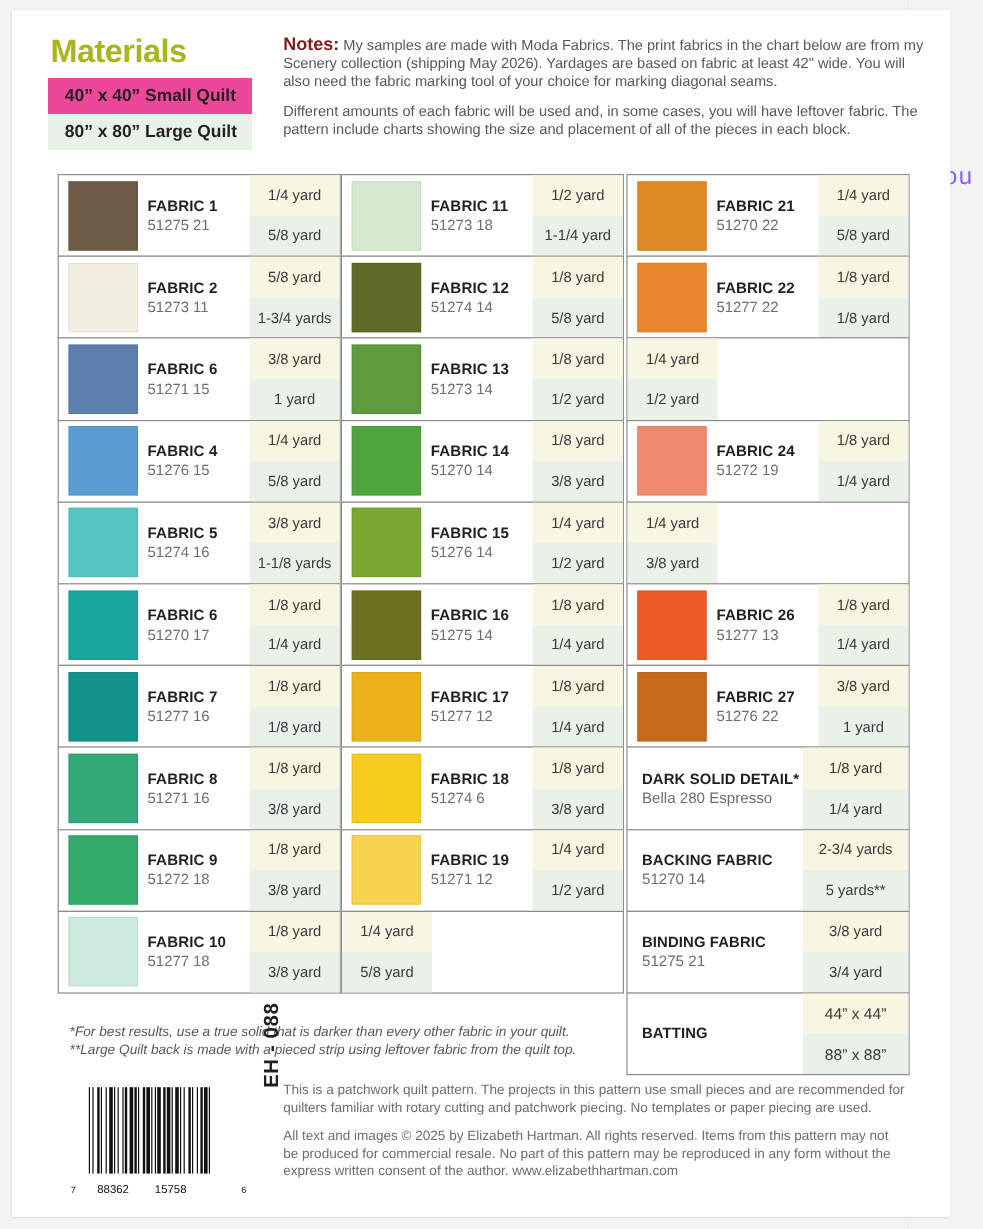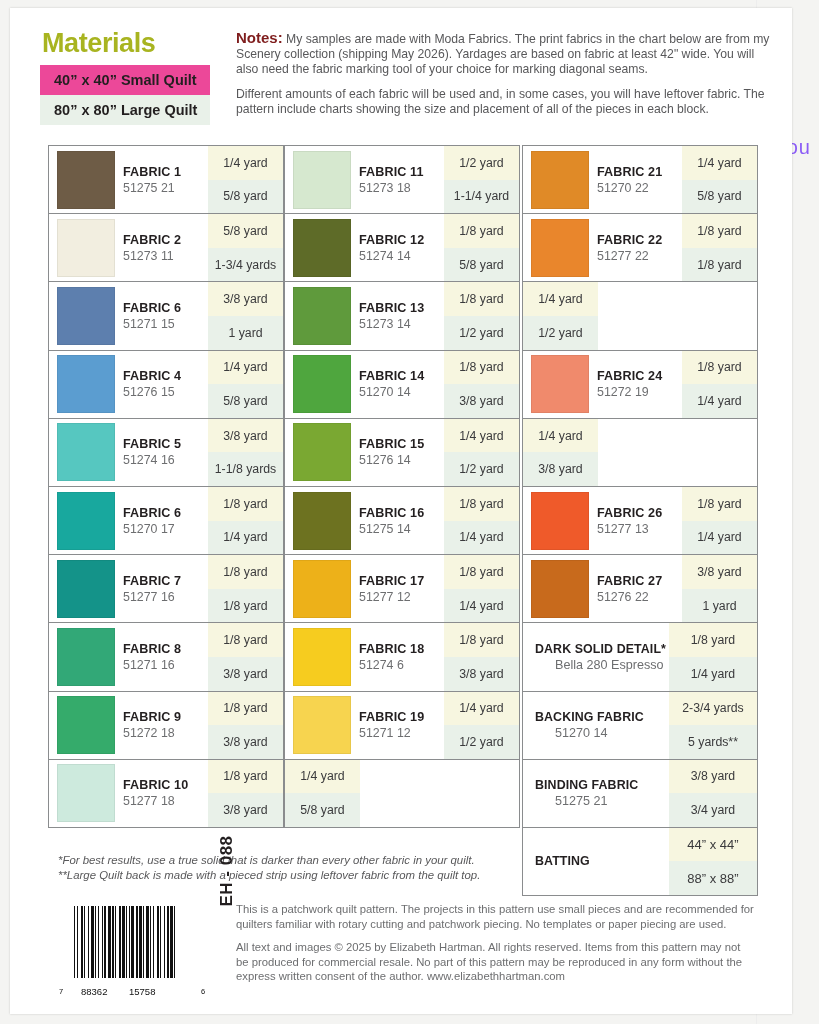--- a/index.html
+++ b/index.html
@@ -69,21 +69,21 @@
   .yards { flex:0 0 75px; display:flex; flex-direction:column; }
   .y {
     flex:1 1 50%; display:flex; align-items:center; justify-content:center;
     font-size:12.3px; color:#3a3a3c; text-align:center; padding:0 2px;
     box-sizing:border-box;
   }
   .y.small { background:#f7f6e0; }
   .y.large { background:#e9f1e9; }
   .row.special .info { padding-left:12px; }
   .row.special .names .fname { font-size:12.4px; }
-  .row.special .names .fsku { font-size:12.6px;margin-left:20px; }
+  .row.special .names .fsku { font-size:12.6px; }
   .row.special .yards { flex:0 0 88px; }
   .row.batting .y { font-size:13px; }
   
   #footnotes {
     position:absolute; left:48px; top:845px; width:520px;
     font-size:11.4px; font-style:italic; color:#58585a; line-height:15px;
   }
   
   #barcode-wrap { position:absolute; left:48px; top:898px; width:170px; height:90px; }
   #bars { position:absolute; left:16px; top:0; width:122px; height:72px; }

